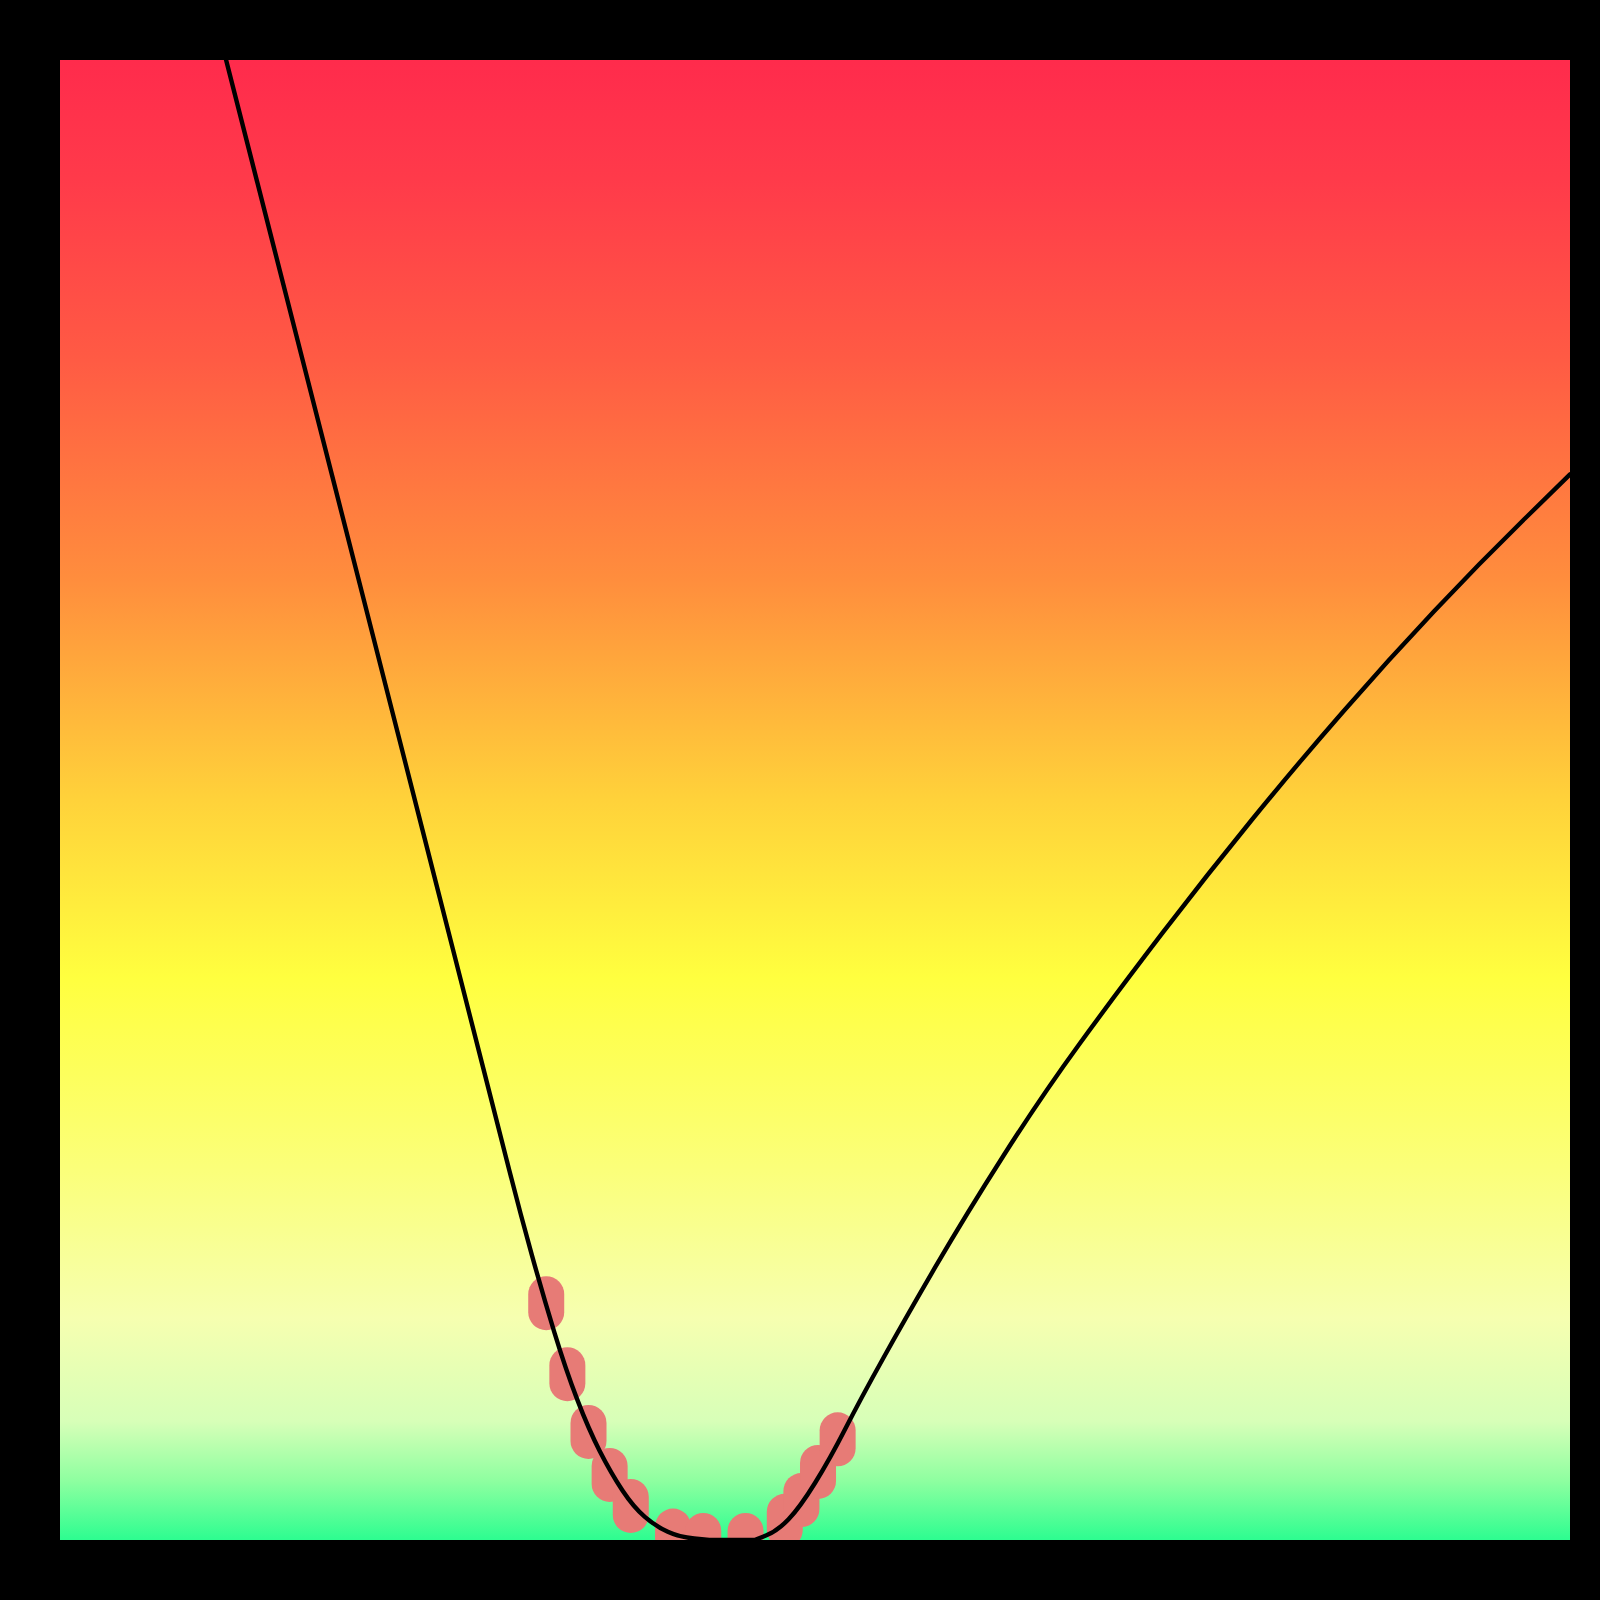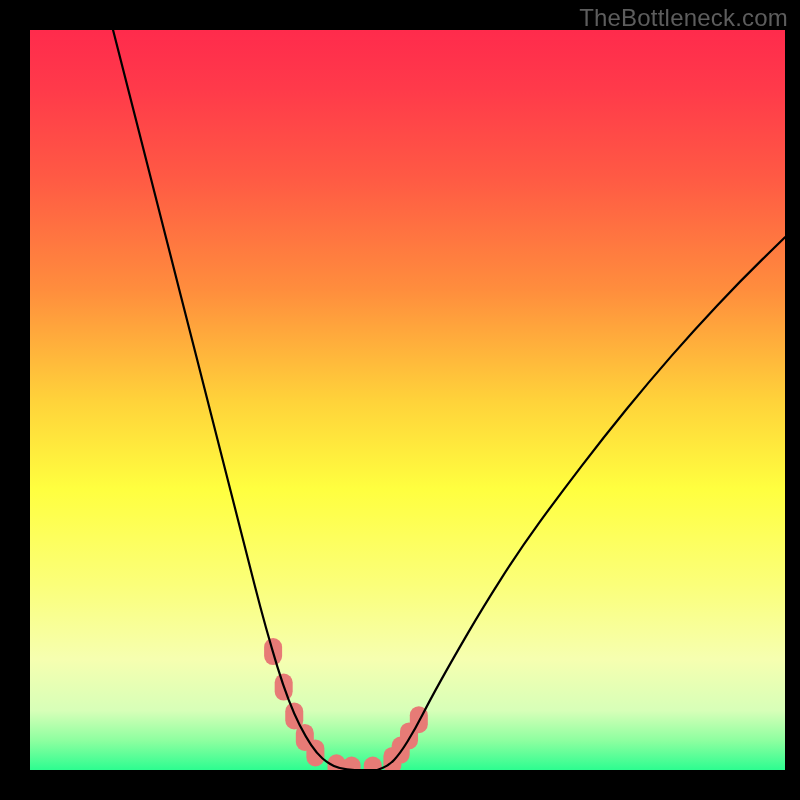--- a/index.html
+++ b/index.html
@@ -77,14 +77,13 @@
           <rect x="312.63" y="726.50" width="18" height="27" rx="9" ry="9" fill="#e77b76"></rect>
           <rect x="333.77" y="726.50" width="18" height="27" rx="9" ry="9" fill="#e77b76"></rect>
           <rect x="353.40" y="716.88" width="18" height="27" rx="9" ry="9" fill="#e77b76"></rect>
           <rect x="361.70" y="706.52" width="18" height="27" rx="9" ry="9" fill="#e77b76"></rect>
           <rect x="370.01" y="692.46" width="18" height="27" rx="9" ry="9" fill="#e77b76"></rect>
           <rect x="379.82" y="676.18" width="18" height="27" rx="9" ry="9" fill="#e77b76"></rect>
         </g>
       <path id="curve-path" fill="none" stroke="#000000" stroke-width="2.2" stroke-linecap="round" d="M 83.05 0.00 Q 98.15 59.20 105.70 88.80 Q 113.25 118.40 120.80 148.00 Q 128.35 177.60 135.90 207.20 Q 143.45 236.80 151.00 266.40 Q 158.55 296.00 166.10 325.60 Q 173.65 355.20 181.20 384.80 Q 188.75 414.40 196.30 444.00 Q 203.85 473.60 211.40 503.20 Q 218.95 532.80 224.61 555.00 Q 230.28 577.20 235.94 597.55 Q 241.60 617.90 247.26 636.40 Q 252.93 654.90 258.59 669.70 Q 264.25 684.50 269.91 695.60 Q 275.57 706.70 281.24 715.21 Q 286.90 723.72 292.56 728.53 Q 298.23 733.34 303.89 735.93 Q 309.55 738.52 317.10 739.26 Q 324.65 740.00 324.65 740.00 Q 324.65 740.00 330.31 740.00 Q 335.98 740.00 341.64 740.00 Q 347.30 740.00 347.30 740.00 Q 347.30 740.00 352.96 737.78 Q 358.63 735.56 364.29 729.64 Q 369.95 723.72 377.50 711.51 Q 385.05 699.30 392.60 684.50 Q 400.15 669.70 411.48 649.35 Q 422.80 629.00 437.90 603.10 Q 453.00 577.20 471.88 547.60 Q 490.75 518.00 509.63 492.10 Q 528.50 466.20 551.15 436.60 Q 573.80 407.00 596.45 379.25 Q 619.10 351.50 641.75 325.60 Q 664.40 299.70 687.05 275.65 Q 709.70 251.60 732.35 229.40 L 755.00 207.20"></path>
     </svg>
   </div>
-  <div class="watermark">TheBottleneck.com</div>
 </div>
 
 </body></html>

